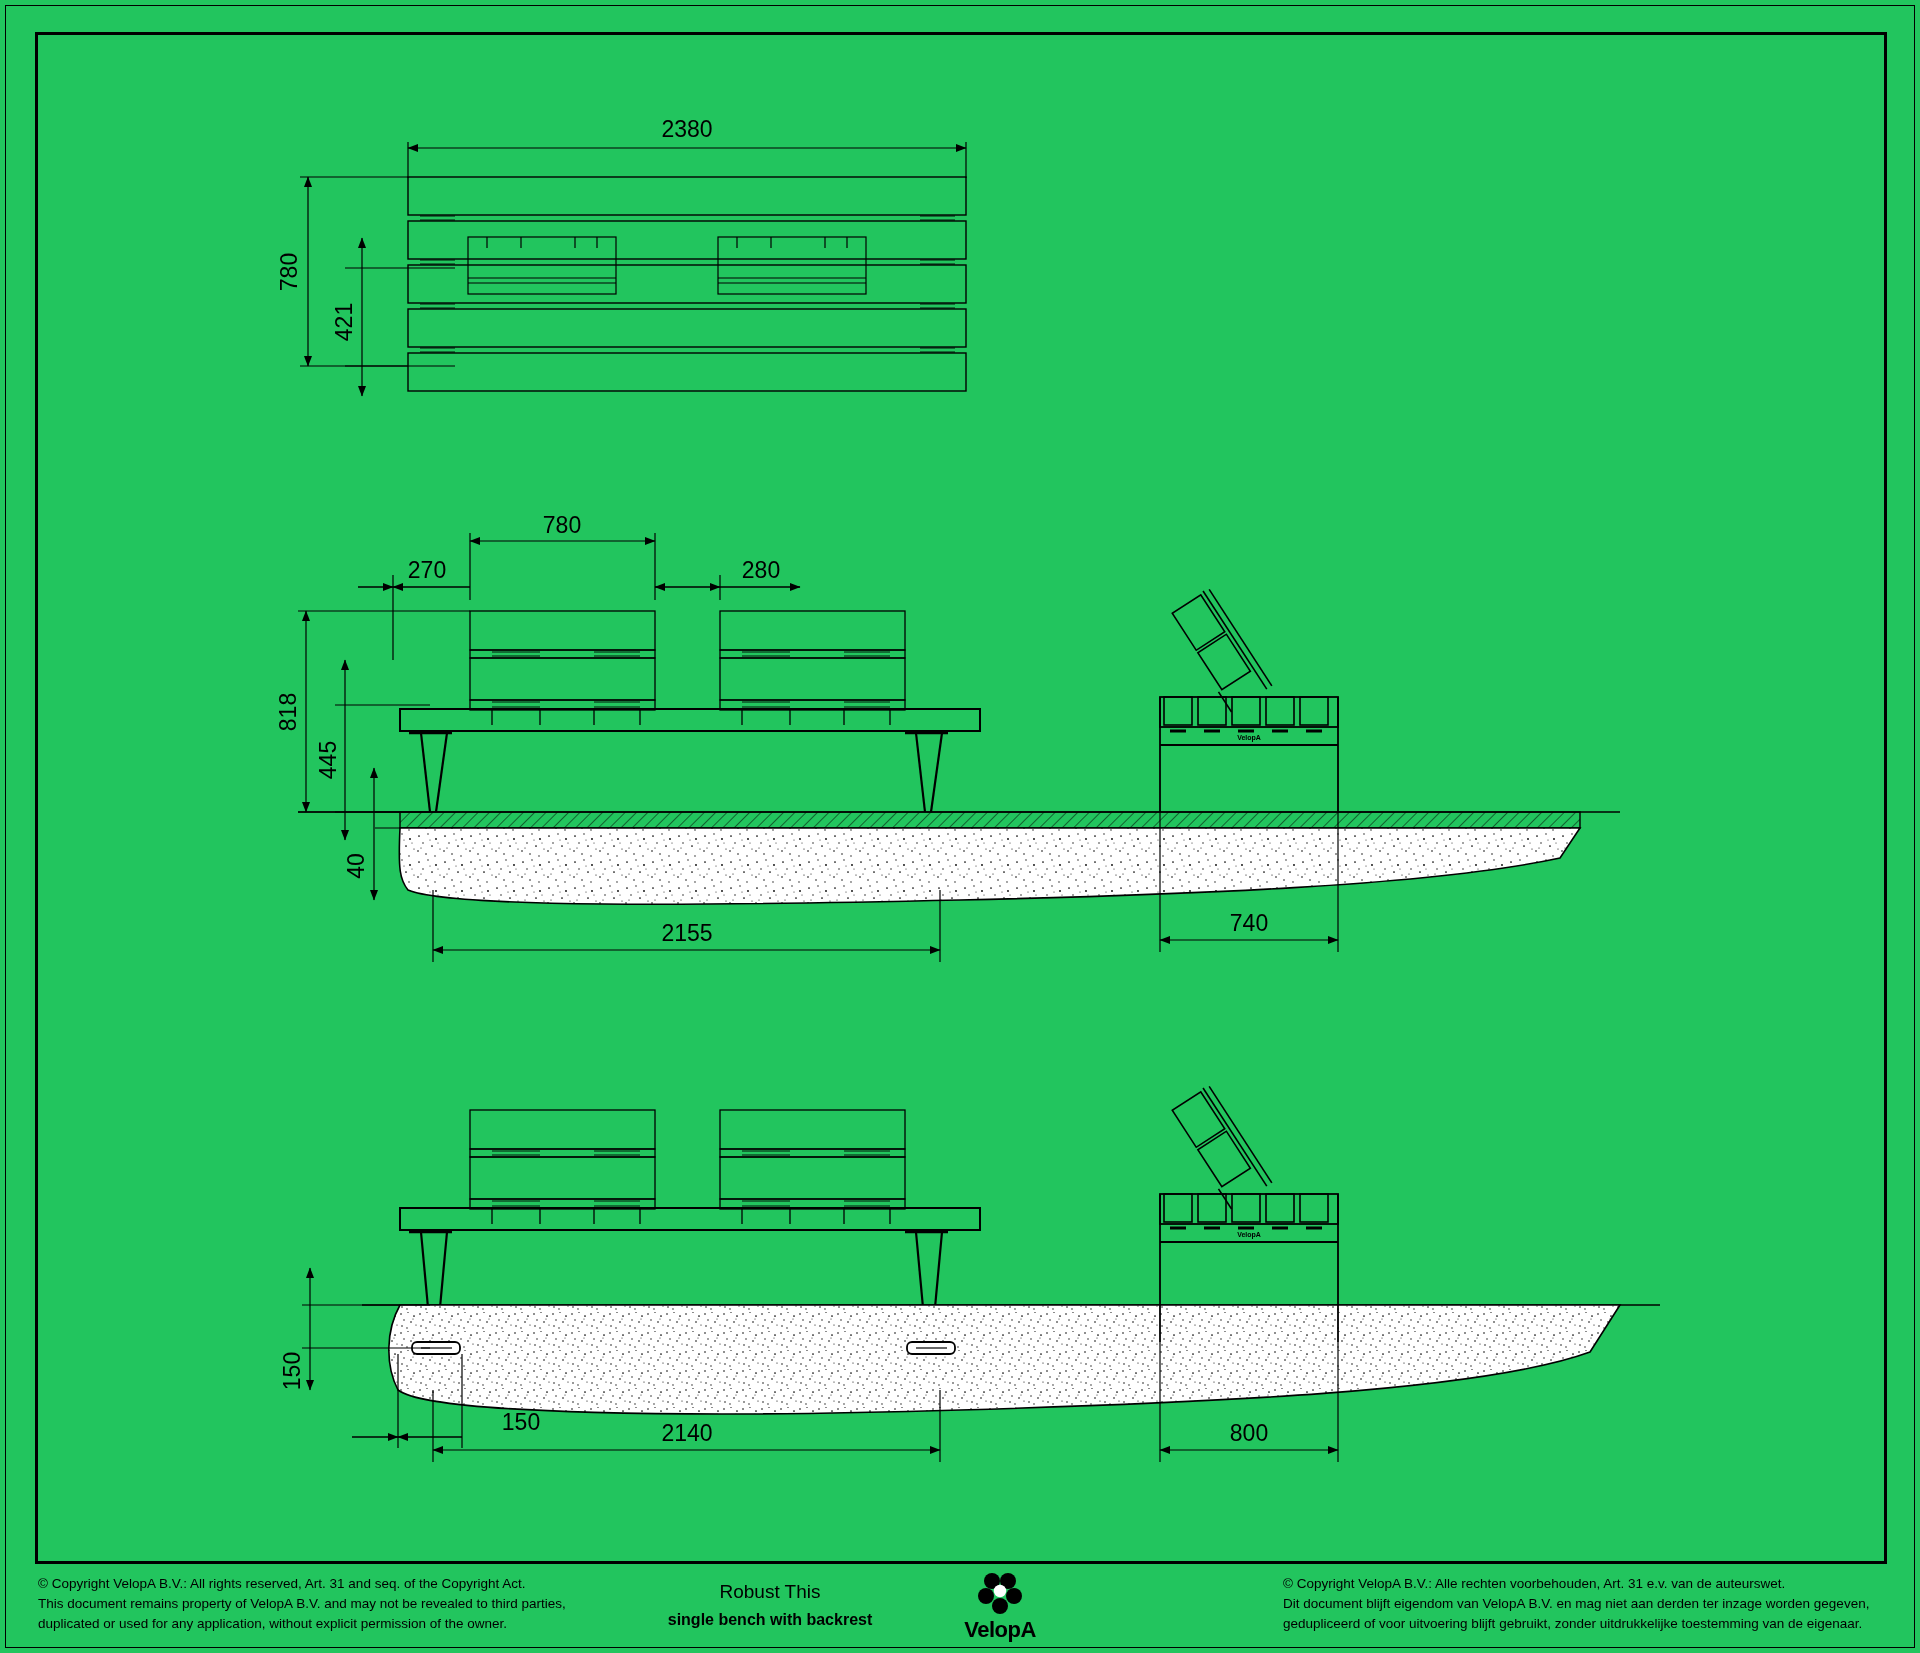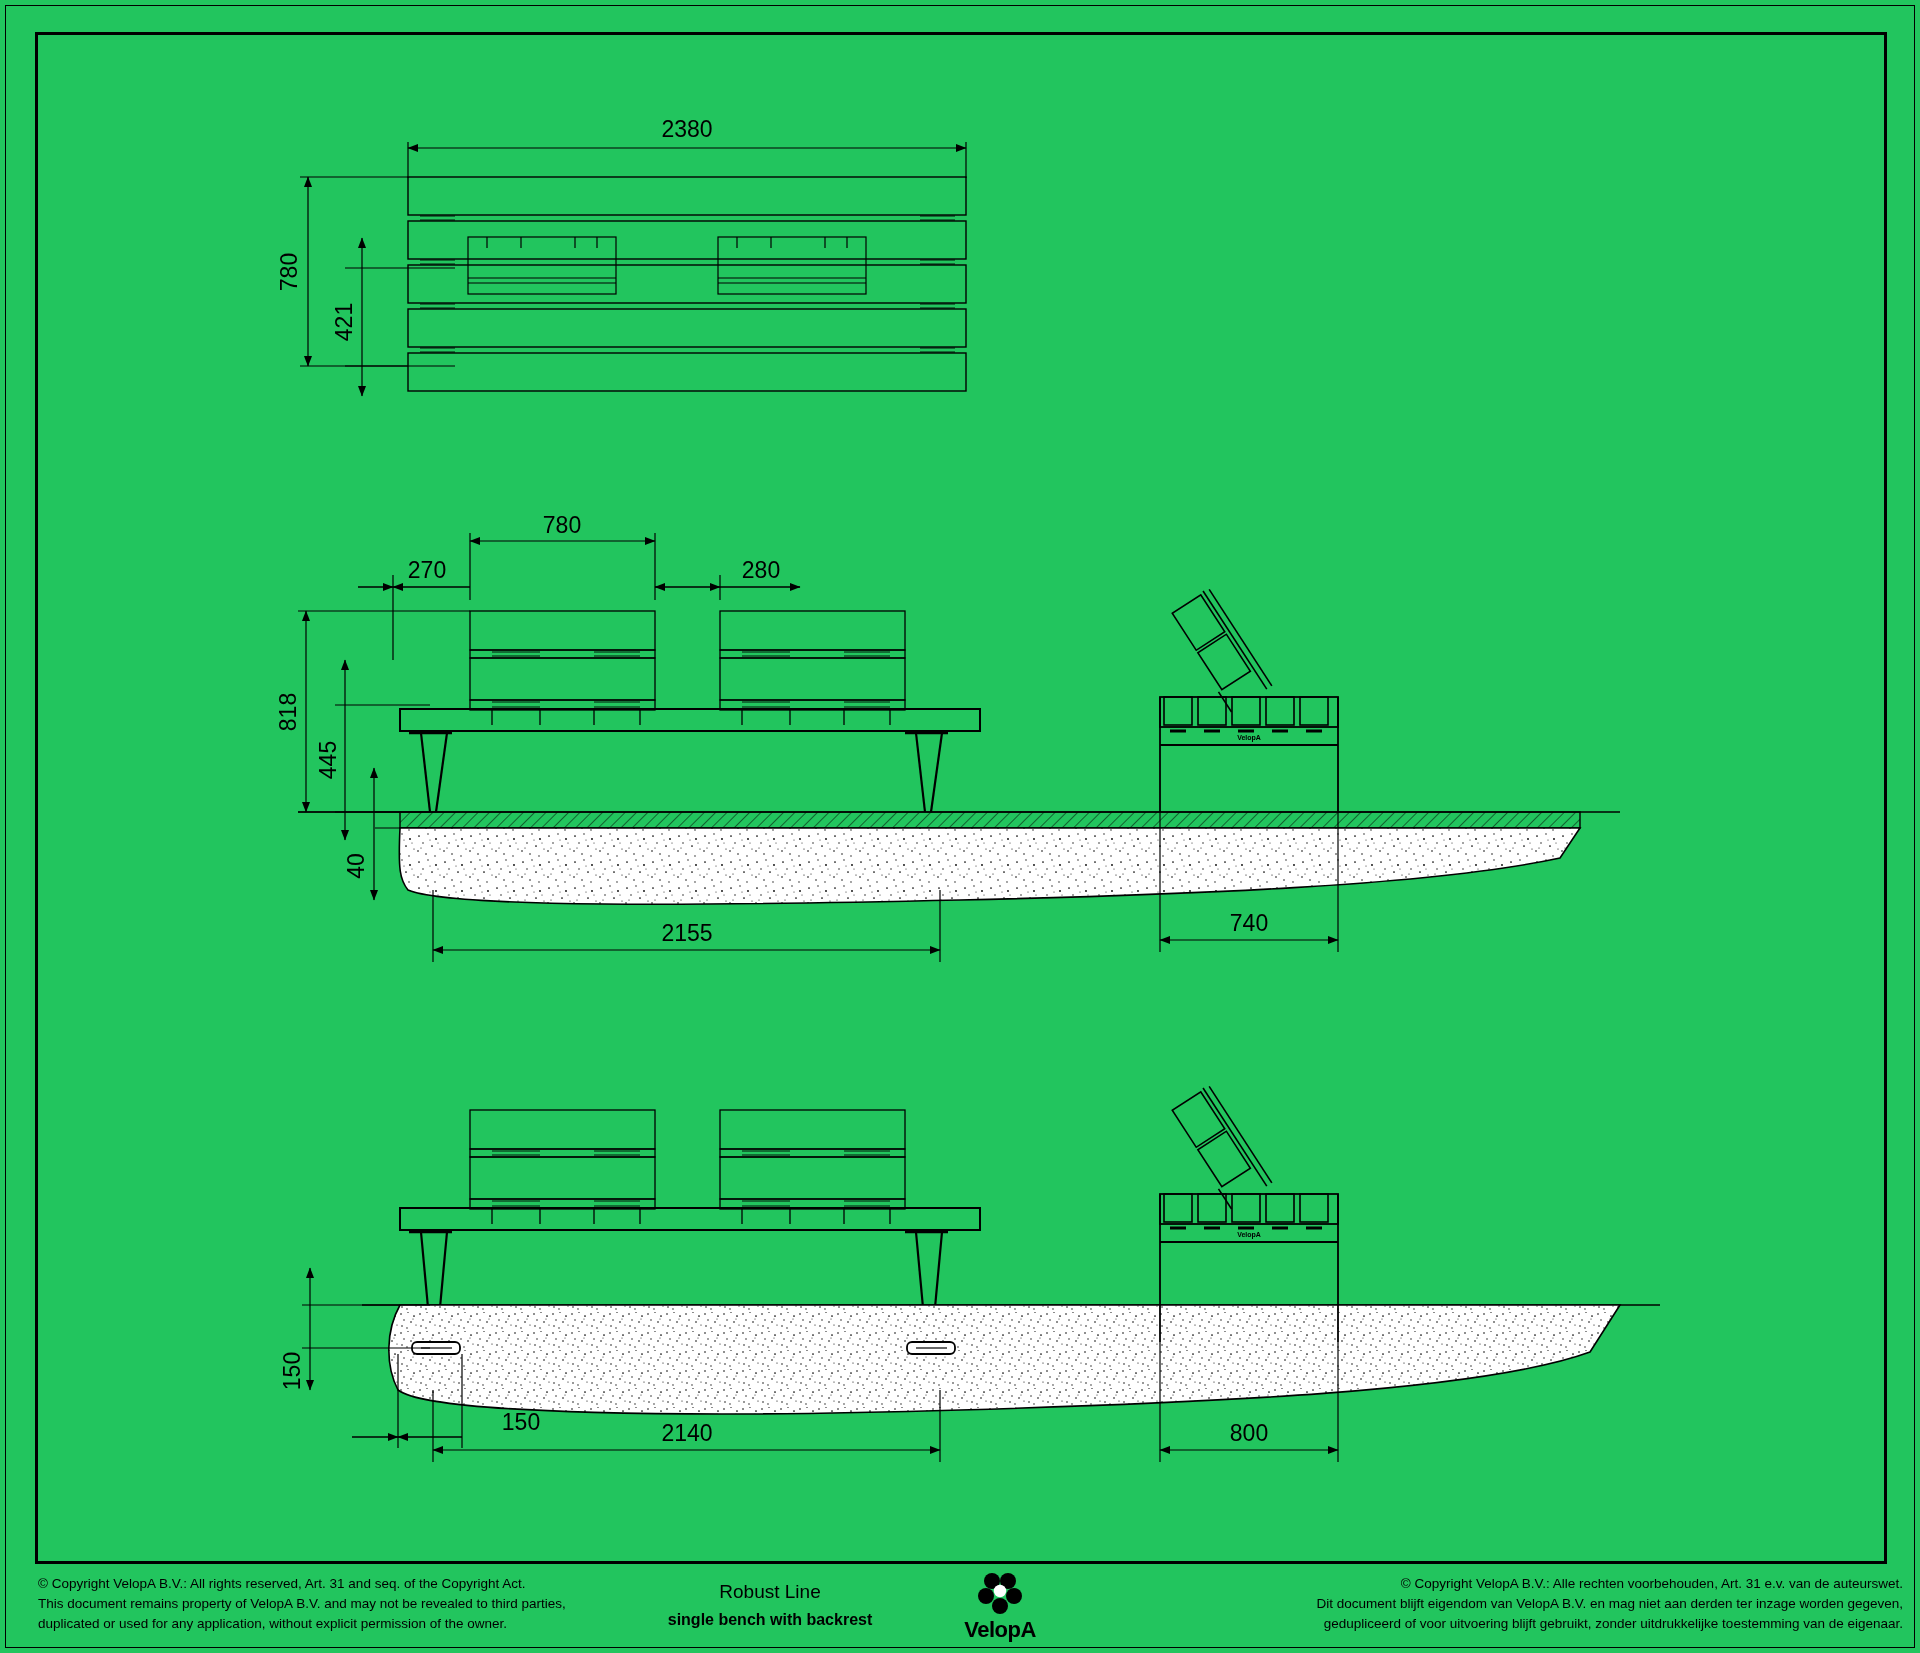--- a/index.html
+++ b/index.html
@@ -39,21 +39,21 @@
     width: 1920px; height: 1653px;
     pointer-events: none;
   }
   
   .tb {
     position: absolute;
     font-family: "Liberation Sans", sans-serif;
     color: #000;
   }
   .tb-left  { left: 38px;  top: 1574px; width: 600px; }
-  .tb-right { left: 1283px; top: 1574px; width: 620px; text-align: right; }
+  .tb-right { left: 1283px; top: 1574px; width: 620px; }
   .tb-left div, .tb-right div {
     font-size: 13.5px; line-height: 20px; white-space: nowrap;
   }
   .tb-center {
     left: 620px; top: 1578px; width: 300px;
     text-align: center;
   }
   .tb-center .l1 { font-size: 19px; line-height: 28px; }
   .tb-center .l2 { font-size: 16px; line-height: 28px; font-weight: bold; }
   .tb-scale {
@@ -483,21 +483,21 @@
     </g>
   </svg>
 
   <div class="tb tb-left">
     <div>©  Copyright VelopA B.V.: All rights reserved, Art. 31 and seq. of the Copyright Act.</div>
     <div>This document remains property of VelopA B.V. and may not be revealed to third parties,</div>
     <div>duplicated or used for any application, without explicit permission of the owner.</div>
   </div>
 
   <div class="tb tb-center">
-    <div class="l1">Robust Line</div>
+    <div class="l1">Robust This</div>
     <div class="l2">single bench with backrest</div>
   </div>
 
   <div class="tb logo-box">
     <svg width="54" height="42" viewBox="0 0 54 42">
       <g fill="#000">
         <circle cx="19" cy="9" r="8"></circle>
         <circle cx="35" cy="9" r="8"></circle>
         <circle cx="13" cy="24" r="8"></circle>
         <circle cx="41" cy="24" r="8"></circle>

